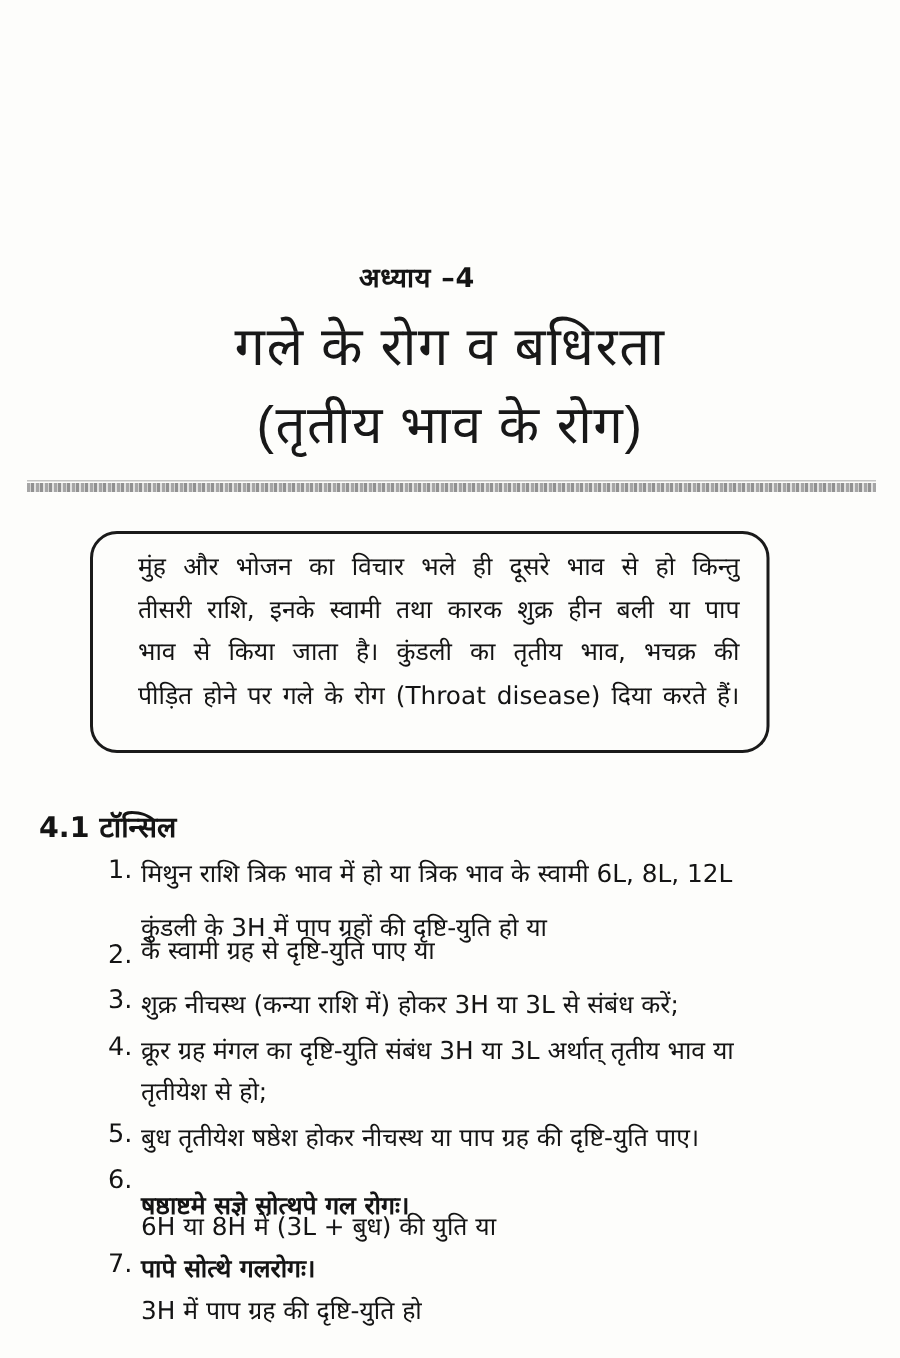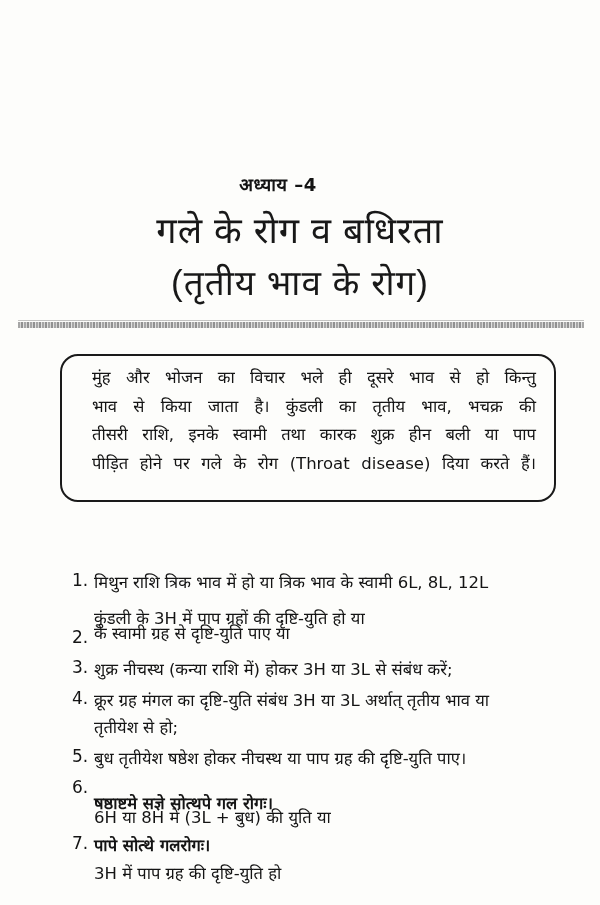--- a/index.html
+++ b/index.html
@@ -53,21 +53,21 @@
       content: "";
       position: absolute;
       top: -2px; left: 0; right: 0;
       height: 1px;
       background: #b0b0b0;
     }
     .intro-box {
       position: absolute;
       top: 354px;
       left: 60px;
-      width: 496px;
+      width: 453px;
       height: 148px;
       border: 2px solid #1a1a1a;
       border-radius: 18px;
       box-sizing: border-box;
       padding: 8px 18px 0 30px;
     }
     .intro-line {
       font-size: 16.5px;
       line-height: 28.5px;
       text-align: justify;
@@ -104,25 +104,26 @@
 <div class="page">
 
   <div class="chapter-label">अध्याय –4</div>
   <div class="title-line title-1">गले के रोग व बधिरता</div>
   <div class="title-line title-2">(तृतीय भाव के रोग)</div>
 
   <div class="divider"></div>
 
   <div class="intro-box">
     <div class="intro-line">मुंह और भोजन का विचार भले ही दूसरे भाव से हो किन्तु</div>
+    <div class="intro-line">तीसरी राशि, इनके स्वामी तथा कारक शुक्र हीन बली या पाप</div>
     <div class="intro-line">भाव से किया जाता है। कुंडली का तृतीय भाव, भचक्र की</div>
-    <div class="intro-line">तीसरी राशि, इनके स्वामी तथा कारक शुक्र हीन बली या पाप</div>
     <div class="intro-line">पीड़ित होने पर गले के रोग (Throat disease) दिया करते हैं।</div>
   </div>
 
+  <div class="section-heading">4.1 टॉन्सिल</div>
 
   <div class="list">
 
     <span class="li-num" style="top:570px">1.</span>
     <span class="li-text" style="top:570px">मिथुन राशि त्रिक भाव में हो या त्रिक भाव के स्वामी 6L, 8L, 12L</span>
     <span class="li-text" style="top:621px">के स्वामी ग्रह से दृष्टि-युति पाए या</span>
 
     <span class="li-num" style="top:627px">2.</span>
     <span class="li-text" style="top:606px">कुंडली के 3H में पाप ग्रहों की दृष्टि-युति हो या</span>
 

